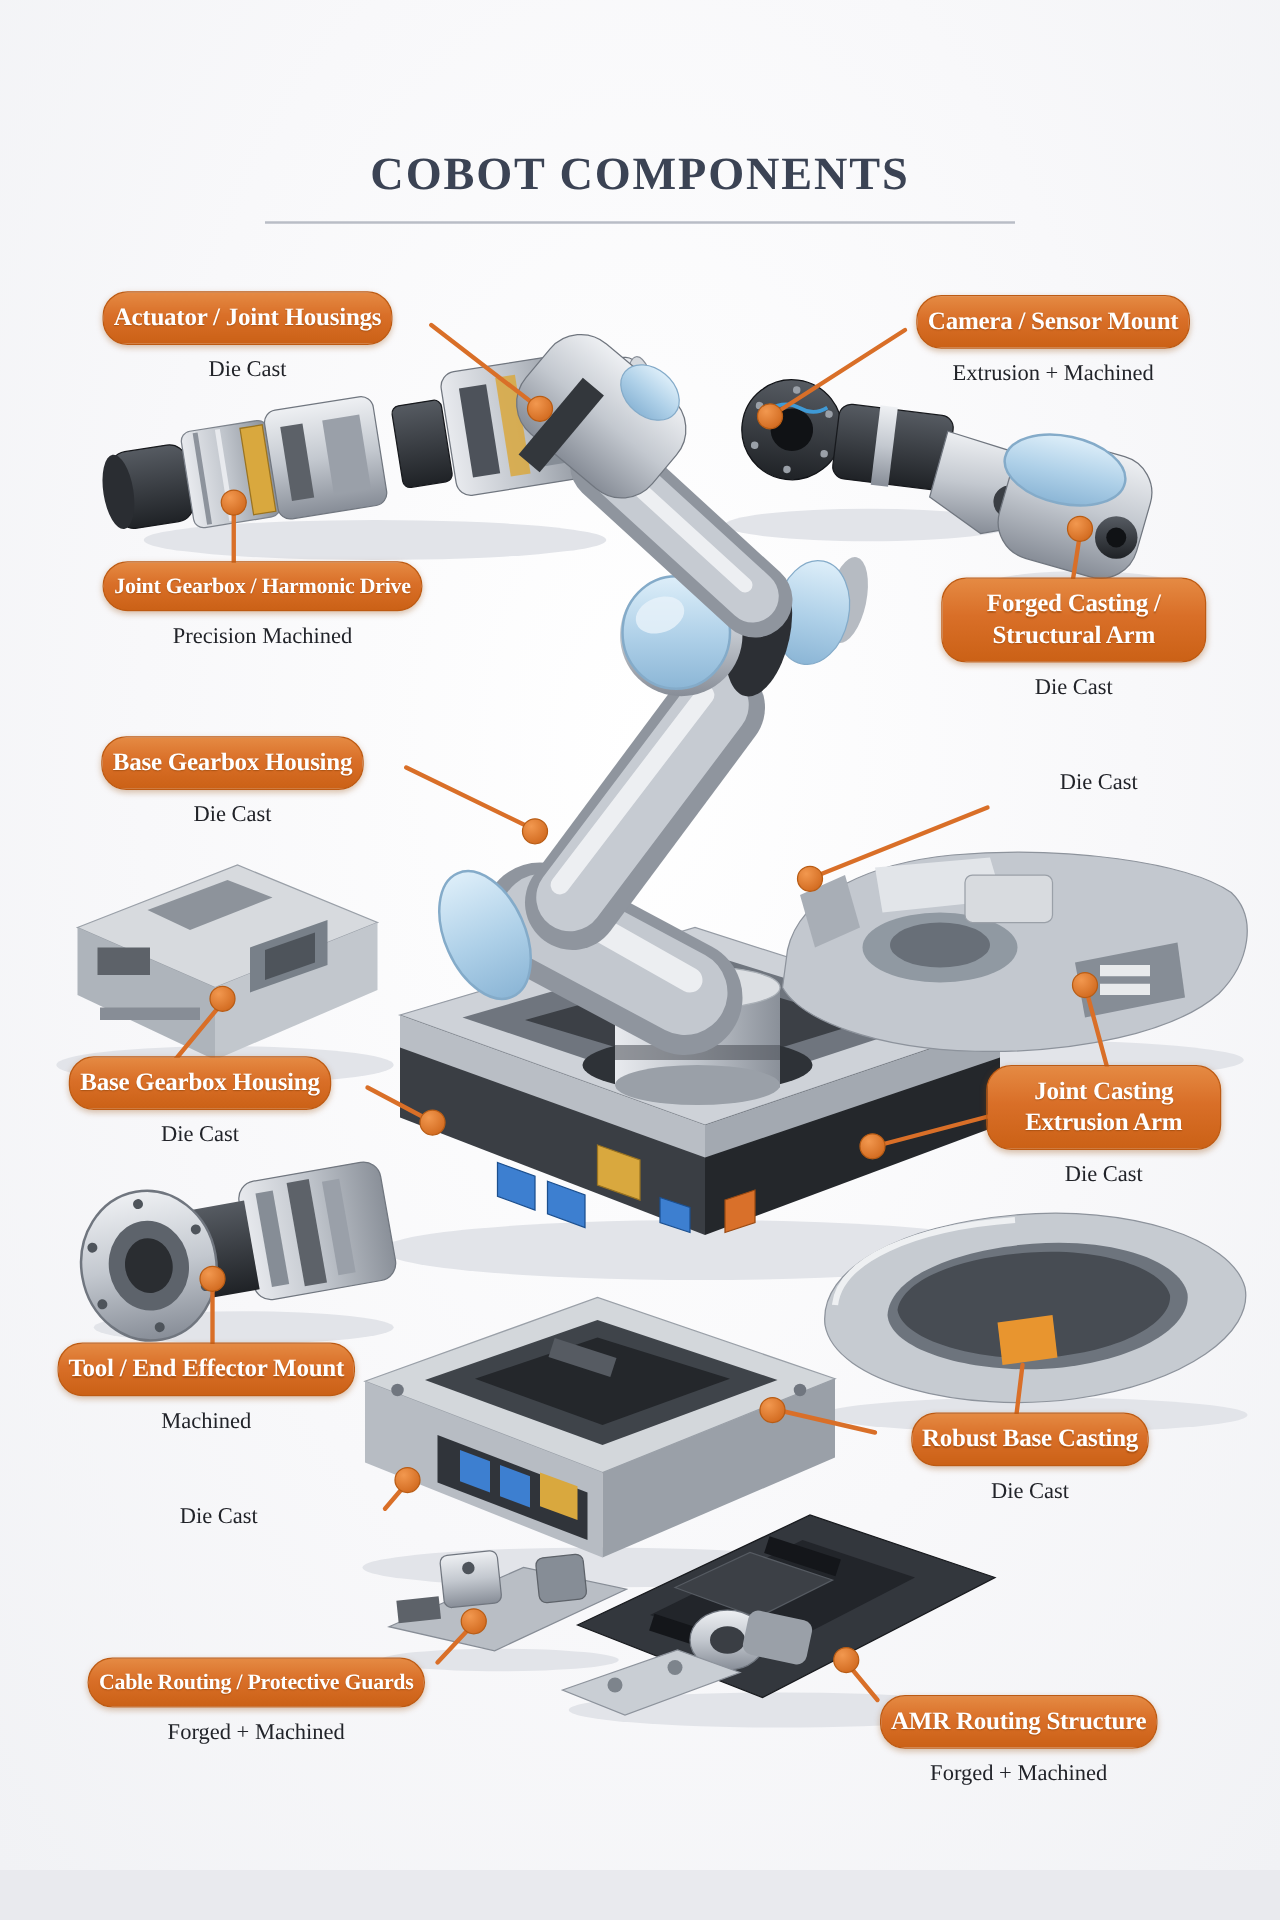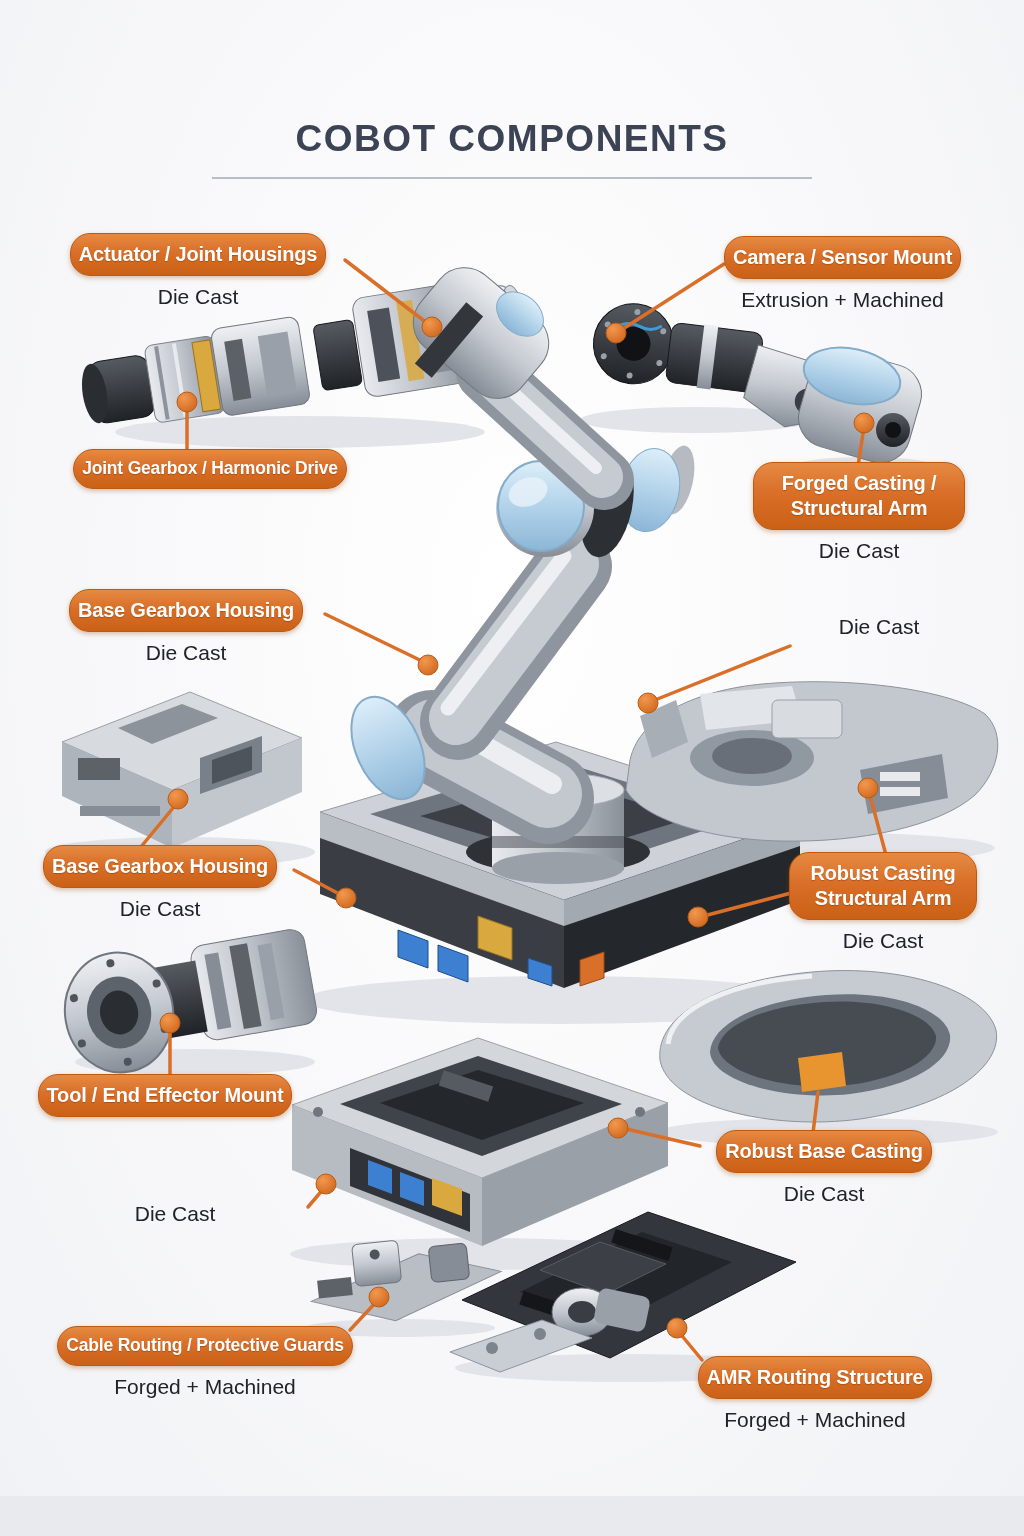--- a/index.html
+++ b/index.html
@@ -1,19 +1,19 @@
 <!DOCTYPE html>
 <html><head>
 <meta charset="utf-8">
 <style>
   html,body{margin:0;padding:0;background:#e9eaee;}
   #canvas{
     position:relative;width:1024px;height:1496px;margin:0 auto;overflow:hidden;
     background:radial-gradient(ellipse at 50% 40%, #ffffff 0%, #f8f8fa 55%, #f1f2f5 100%);
-    font-family:Liberation Sans, sans-serif;
+    font-family:Liberation Serif, serif;
   }
   .title{
     position:absolute;left:0;top:118px;width:1024px;text-align:center;
     font-size:37px;font-weight:800;letter-spacing:1.5px;color:#3b4354;
   }
   .divider{
     position:absolute;left:212px;top:177px;width:600px;height:0;
     border-top:2px solid #b9bdc6;
   }
   svg.art{position:absolute;left:0;top:0;width:1024px;height:1536px;}
@@ -21,21 +21,21 @@
   .pill{
     display:inline-block;box-sizing:border-box;white-space:nowrap;
     background:linear-gradient(180deg,#e58a43 0%,#d96f28 45%,#cb6116 100%);
     border:1px solid #bd5a12;border-radius:20px;
     color:#ffffff;font-weight:700;font-size:20px;line-height:1.25;
     padding:8px 8px;letter-spacing:-0.2px;
     box-shadow:0 2px 5px rgba(150,75,10,.35);
     text-shadow:0 1px 1px rgba(120,55,5,.45);
   }
   .wrap .pill{white-space:normal;}
-  .sub{margin-top:9px;font-size:21px;color:#212329;}
+  .sub{margin-top:9px;font-size:18px;color:#212329;}
   #l1{left:40px;top:233px;width:316px}
   #l2{left:710px;top:236px;width:265px}
   #l3{left:42px;top:449px;width:336px}
   #l3 .pill,#l12 .pill{font-size:17.5px;text-align:right;}
   #l4{left:740px;top:462px;width:238px}
   #l4 .pill{width:212px}
   #l5{left:36px;top:589px;width:300px}
   #l6{left:776px;top:606px;width:206px}
   #l6 .pill{width:198px}
   #l7{left:16px;top:845px;width:288px}
@@ -317,20 +317,21 @@
     <div class="sub">Die Cast</div>
   </div>
 
   <div class="lbl" id="l2">
     <div class="pill">Camera / Sensor Mount</div>
     <div class="sub">Extrusion + Machined</div>
   </div>
 
   <div class="lbl" id="l3">
     <div class="pill">Joint Gearbox / Harmonic Drive</div>
+    <div class="sub">Precision Machined</div>
   </div>
 
   <div class="lbl wrap" id="l4">
     <div class="pill">Forged Casting / Structural Arm</div>
     <div class="sub">Die Cast</div>
   </div>
 
   <div class="lbl" id="l5">
     <div class="pill">Base Gearbox Housing</div>
     <div class="sub">Die Cast</div>
@@ -339,26 +340,27 @@
   <div class="lbl wrap" id="l6">
     <div class="sub">Die Cast</div>
   </div>
 
   <div class="lbl" id="l7">
     <div class="pill">Base Gearbox Housing</div>
     <div class="sub">Die Cast</div>
   </div>
 
   <div class="lbl wrap" id="l8">
-    <div class="pill">Robust Casting Structural Arm</div>
+    <div class="pill">Joint Casting Extrusion Arm</div>
     <div class="sub">Die Cast</div>
   </div>
 
   <div class="lbl" id="l9">
     <div class="pill">Tool / End Effector Mount</div>
+    <div class="sub">Machined</div>
   </div>
 
   <div class="lbl" id="l10">
     <div class="pill">Robust Base Casting</div>
     <div class="sub">Die Cast</div>
   </div>
 
   <div class="lbl" id="l11">
     <div class="sub">Die Cast</div>
   </div>

